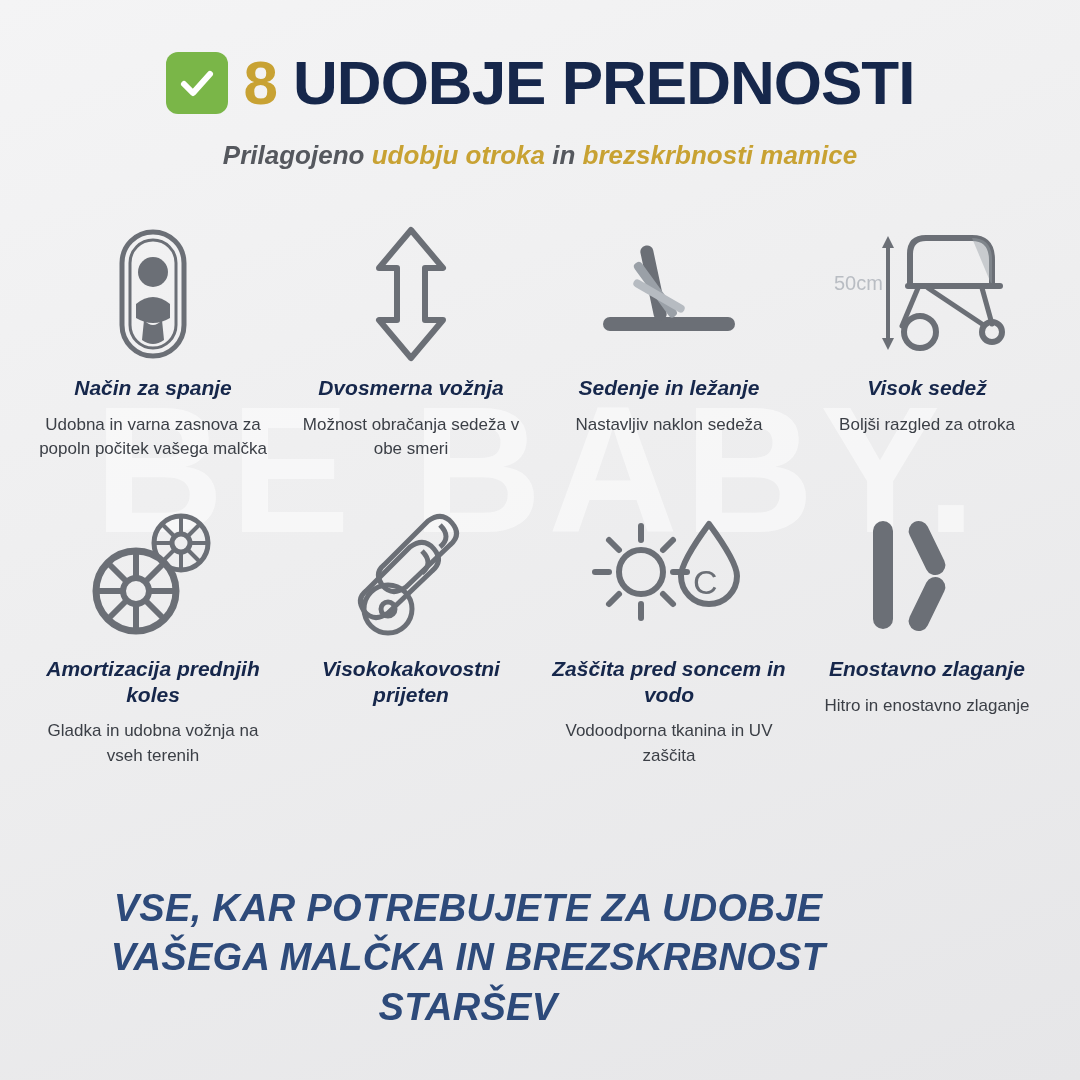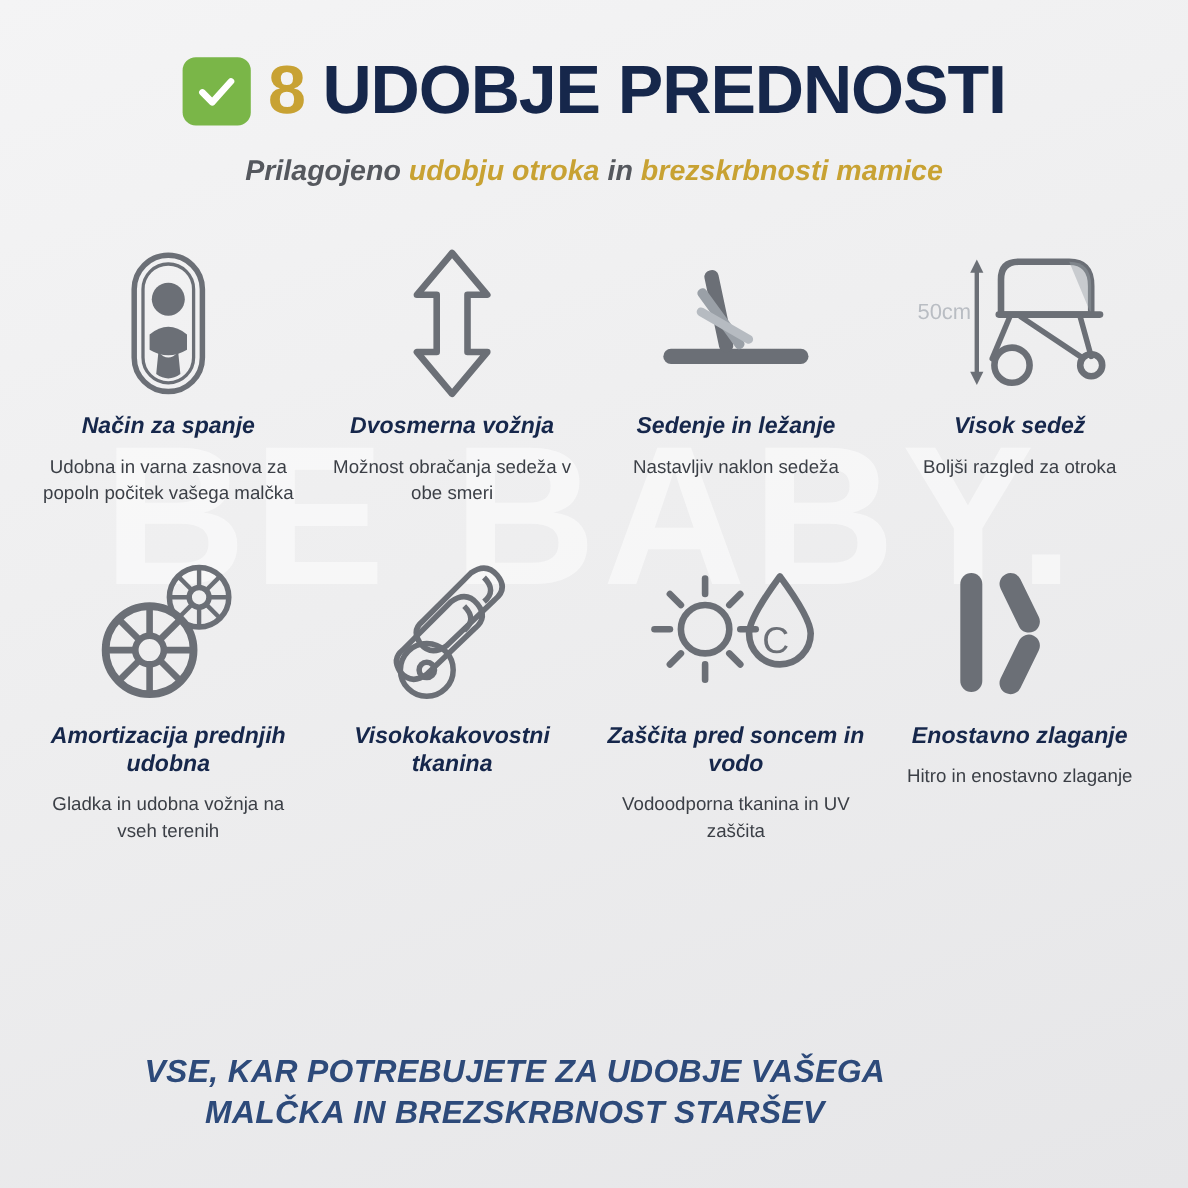--- a/index.html
+++ b/index.html
@@ -123,21 +123,21 @@
     line-height: 1.45;
   }
 
   
   .footer {
     position: absolute;
     left: 0;
     bottom: 48px;
     width: 936px;
     text-align: center;
-    font-size: 29px;
+    font-size: 38px;
     font-weight: bold;
     font-style: italic;
     color: #2d4a7a;
     line-height: 1.3;
     letter-spacing: 0.3px;
     padding: 0 96px;
     box-sizing: border-box;
   }
 </style>
 </head>
@@ -247,38 +247,38 @@
               <path d="M58 99 L58 126"></path>
             <path d="M18 86 L45 86"></path>
               <path d="M71 86 L98 86"></path>
             <path d="M30 58 L49 77"></path>
               <path d="M67 95 L86 114"></path>
             <path d="M86 58 L67 77"></path>
               <path d="M49 95 L30 114"></path>
           </g>
         </svg>
       </div>
-      <div class="card-title">Amortizacija prednjih udobna</div>
+      <div class="card-title">Amortizacija prednjih koles</div>
       <div class="card-desc">Gladka in udobna vožnja na vseh terenih</div>
     </div>
 
     <div class="card">
       <div class="icon-wrap">
         <svg width="150" height="140" viewBox="0 0 150 140" aria-hidden="true">
           <g fill="none" stroke="#6b6f76" stroke-width="5" stroke-linejoin="round">
             <path d="M48 60 L92 16 q14 -10 24 2 q10 12 -2 22 L70 82 q-14 10 -24 -2 q-8 -12 2 -20 z"></path>
             <path d="M104 20 q12 12 0 22"></path>
             <path d="M30 86 L74 42 q14 -10 24 2 q10 12 -2 22 L52 108 q-14 10 -24 -2 q-8 -12 2 -20 z"></path>
             <path d="M86 46 q12 12 0 22"></path>
             <circle cx="52" cy="104" r="24"></circle>
             <circle cx="52" cy="104" r="7"></circle>
           </g>
         </svg>
       </div>
-      <div class="card-title">Visokokakovostni tkanina</div>
+      <div class="card-title">Visokokakovostni prijeten</div>
     </div>
 
     <div class="card">
       <div class="icon-wrap">
         <svg width="160" height="130" viewBox="0 0 160 130" aria-hidden="true">
           <circle cx="52" cy="62" r="22" fill="none" stroke="#6b6f76" stroke-width="6"></circle>
           <g stroke="#6b6f76" stroke-width="6" stroke-linecap="round">
             <path d="M52 16 L52 30"></path>
               <path d="M52 94 L52 108"></path>
             <path d="M6 62 L20 62"></path>

